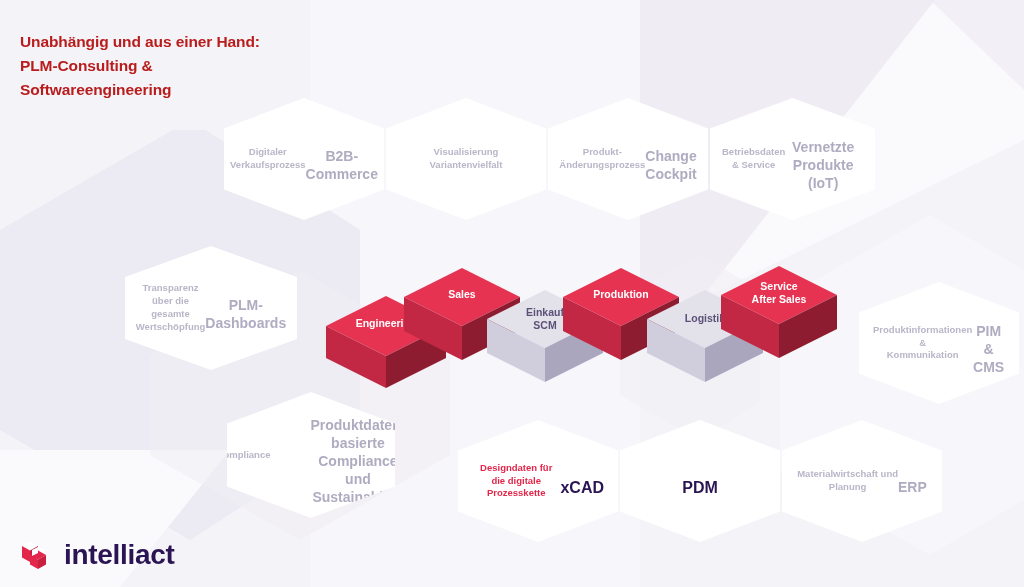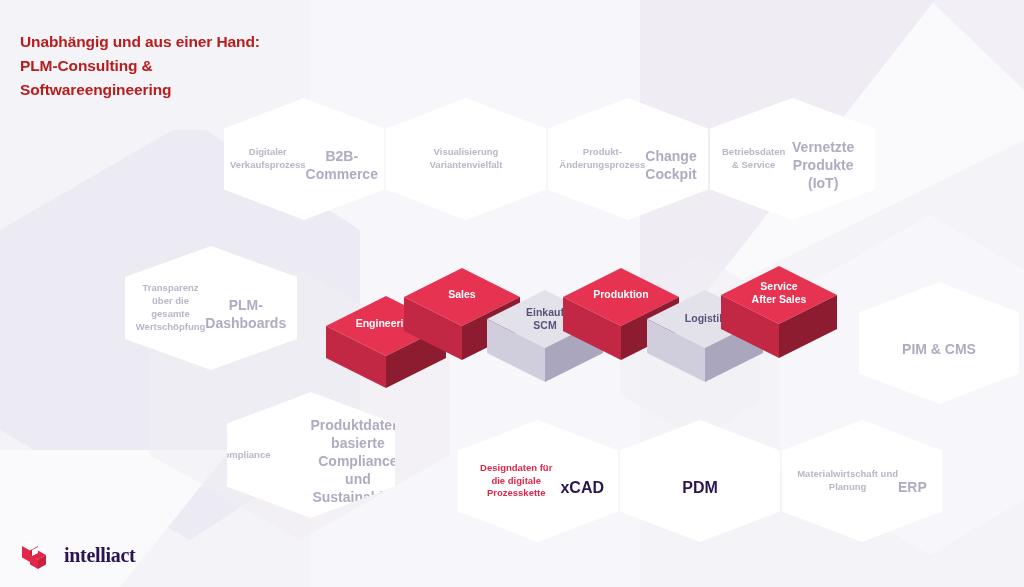--- a/index.html
+++ b/index.html
@@ -66,21 +66,21 @@
     font-weight:bold;
     line-height:1.22;
     white-space:pre-line;
     pointer-events:none;
   }
   .block.red .lbl  { color:#FFFFFF; }
   .block.gray .lbl { color:#5B5178; }
 
   
   .logo { position:absolute; left:18px; top:538px; display:flex; align-items:center; gap:12px; }
-  .logo-text { font-size:20px; font-weight:bold; color:#2A1453; letter-spacing:-0.3px;font-family:Liberation Serif, serif; }
+  .logo-text { font-size:28px; font-weight:bold; color:#2A1453; letter-spacing:-0.3px; }
 </style>
 </head>
 <body>
 
 <svg id="bg" viewBox="0 0 1024 587" preserveAspectRatio="none">
   <rect x="0" y="0" width="1024" height="587" fill="#F4F3F7"></rect>
 
   <polygon points="310,0 640,0 640,587 310,587" fill="#F7F6FA"></polygon>
   <polygon points="640,0 1024,0 1024,140 700,300 640,300" fill="#FAF9FC"></polygon>
   <polygon points="930,0 1024,0 1024,90" fill="#F2F0F6"></polygon>
@@ -121,20 +121,22 @@
 (IoT)</div>
 </div>
 
 <div class="hex" style="left:125px;top:246px;width:172px;height:124px;">
   <div class="sub">Transparenz über die gesamte
 Wertschöpfung</div>
   <div class="main">PLM-
 Dashboards</div>
 </div>
 <div class="hex" style="left:859px;top:282px;width:160px;height:122px;">
+  <div class="sub">Produktinformationen &amp;
+Kommunikation</div>
   <div class="main">PIM &amp; CMS</div>
 </div>
 
 <div class="hex" style="left:227px;top:392px;width:168px;height:126px;gap:40px;">
   <div class="sub">Compliance</div>
   <div class="main">Produktdaten-
 basierte Compliance
 und Sustainability</div>
 </div>
 <div class="hex hi" style="left:458px;top:420px;width:160px;height:122px;">

